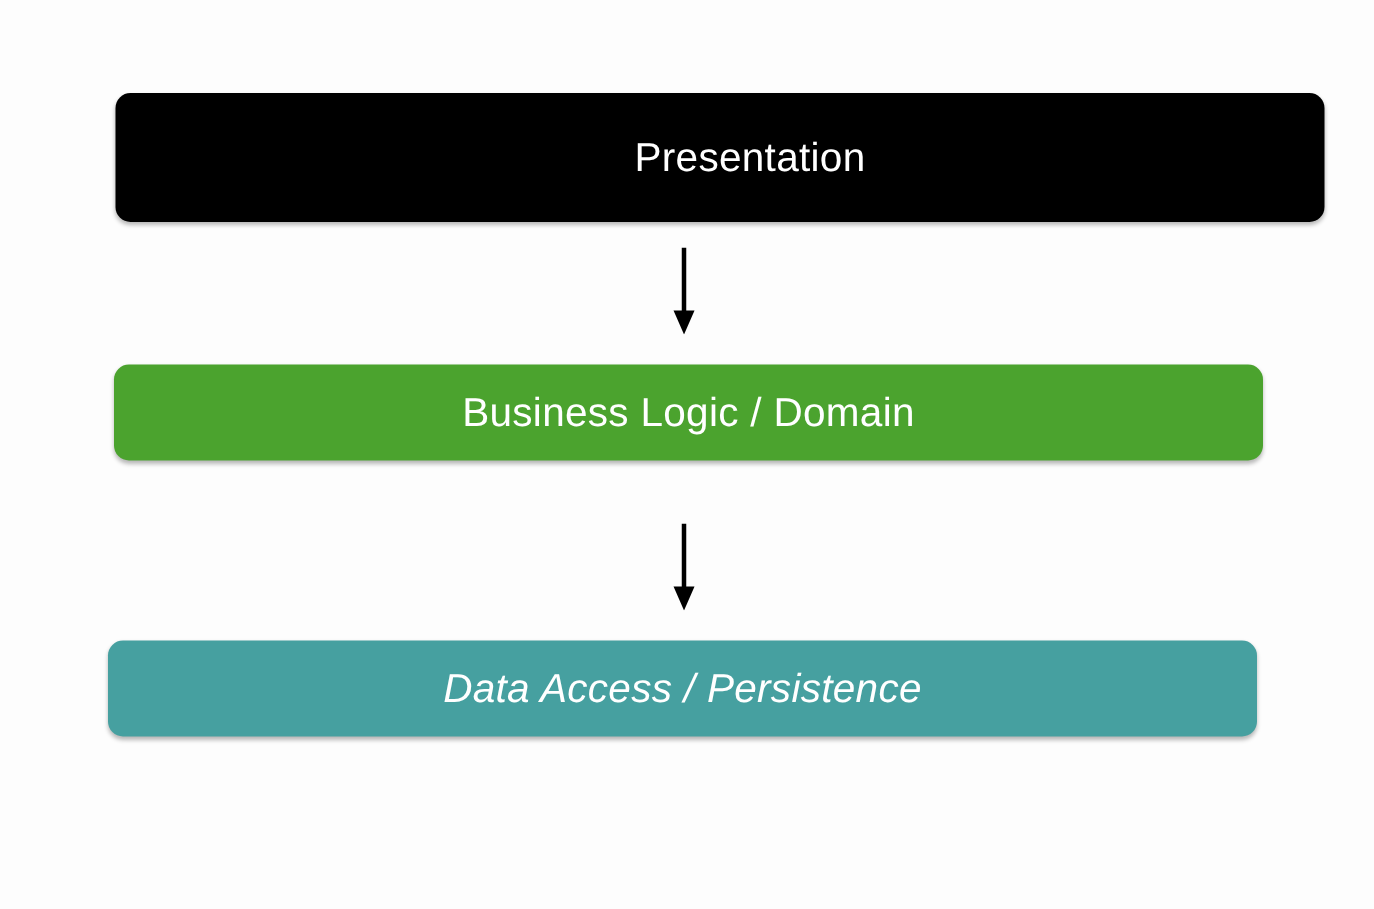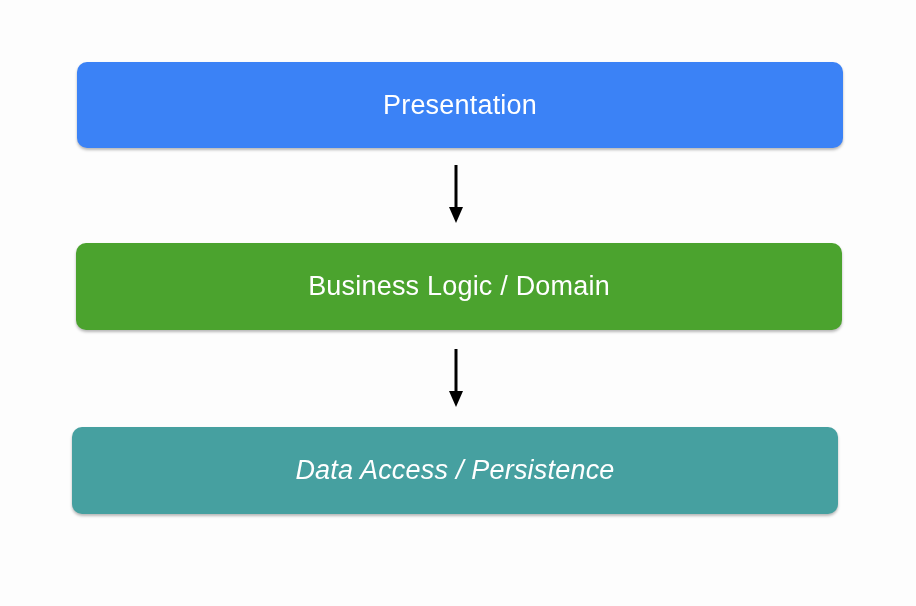--- a/index.html
+++ b/index.html
@@ -11,21 +11,21 @@
     position: relative;
     width: 916px;
     height: 606px;
     background: #fdfdfd;
     overflow: hidden;
     font-family: "Liberation Sans", sans-serif;
   }
   .layer-box {
     position: absolute;
     width: 766px;
-    height: 87px;
+    height: 64px;
     border-radius: 10px;
     box-shadow: 0 2px 3px rgba(0, 0, 0, 0.28);
     display: flex;
     align-items: center;
     justify-content: center;
   }
   .layer-label {
     color: #ffffff;
     font-size: 27px;
     font-weight: 400;
@@ -42,21 +42,21 @@
     color: #000000;
   }
   .arrow-1 { left: 446px; top: 165px; }
   .arrow-2 { left: 446px; top: 349px; }
 </style>
 </head>
 <body>
 
 <div class="canvas">
 
-  <div class="layer-box box-presentation" style="background-color: #3b82f6;">
+  <div class="layer-box box-presentation" style="background-color: #000000; padding-left: 40px;">
     <span class="layer-label">Presentation</span>
   </div>
 
   <svg class="arrow arrow-1" viewBox="0 0 20 58" style="color: rgb(0, 0, 0);">
     <line x1="10" y1="0" x2="10" y2="44" stroke="currentColor" stroke-width="3"></line>
     <polygon points="3,42 17,42 10,58" fill="currentColor"></polygon>
   </svg>
 
   <div class="layer-box box-business" style="background-color: rgb(75, 163, 46);">
     <span class="layer-label">Business Logic / Domain</span>

